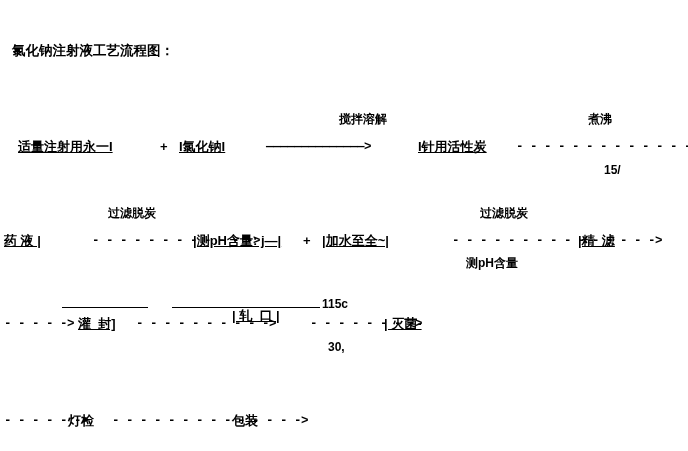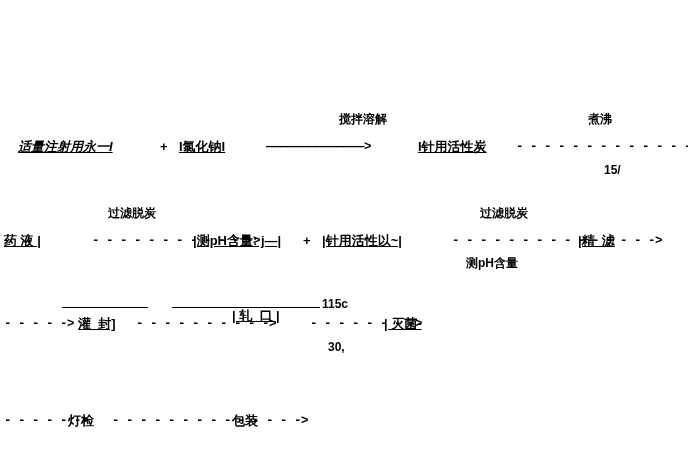--- a/index.html
+++ b/index.html
@@ -43,40 +43,41 @@
     font-family: "Liberation Mono", monospace;
     font-size: 12.5px;
     letter-spacing: -0.5px;
   }
 </style>
 </head>
 <body>
 
 <div class="page">
 
+  <div class="abs title" style="left:12px; top:44px;">氯化钠注射液工艺流程图：</div>
 
   <div class="abs bold small" style="left:339px; top:113px;">搅拌溶解</div>
   <div class="abs bold small" style="left:588px; top:113px;text-align:center;">煮沸</div>
 
-  <div class="abs bold uline" style="left:18px; top:140px;font-style:italic;">适量注射用永一I</div>
+  <div class="abs bold uline" style="left:18px; top:140px;">适量注射用永一I</div>
   <div class="abs bold" style="left:160px; top:140px;">+</div>
   <div class="abs bold uline" style="left:179px; top:140px;">I氯化钠I</div>
   <div class="abs arrow bold" style="left:266px; top:141px;">——————————————&gt;</div>
   <div class="abs bold uline" style="left:418px; top:140px;">I针用活性炭</div>
   <div class="abs arrow bold" style="left:516px; top:141px;">- - - - - - - - - - - - -&gt;</div>
   <div class="abs bold small" style="left:604px; top:164px;">15/</div>
 
   <div class="abs bold small" style="left:108px; top:207px;">过滤脱炭</div>
   <div class="abs bold small" style="left:480px; top:207px;">过滤脱炭</div>
 
   <div class="abs bold uline" style="left:4px; top:234px;">药 液 |</div>
   <div class="abs arrow bold" style="left:92px; top:235px;">- - - - - - - - - - - -&gt;</div>
   <div class="abs bold uline" style="left:193px; top:234px;">|测pH含量: j—|</div>
   <div class="abs bold" style="left:303px; top:234px;">+</div>
-  <div class="abs bold uline" style="left:322px; top:234px;">|针用活性以~|</div>
+  <div class="abs bold uline" style="left:322px; top:234px;">|加水至全~|</div>
   <div class="abs arrow bold" style="left:452px; top:235px;">- - - - - - - - - - - - - - -&gt;</div>
   <div class="abs bold uline" style="left:578px; top:234px;">|精  滤</div>
   <div class="abs bold small" style="left:466px; top:257px;">测pH含量</div>
 
   <div class="abs bold small" style="left:322px; top:298px;">115c</div>
 
   <div class="abs arrow bold" style="left:4px; top:318px;">- - - - -&gt;</div>
   <div class="abs bold uline" style="left:62px; top:317px;margin-left:16px;">灌  封]</div>
   <div class="abs arrow bold" style="left:136px; top:318px;">- - - - - - - - - -&gt;</div>
   <div class="abs bold uline" style="left:232px; top:309px;">| 轧  口 |</div>

